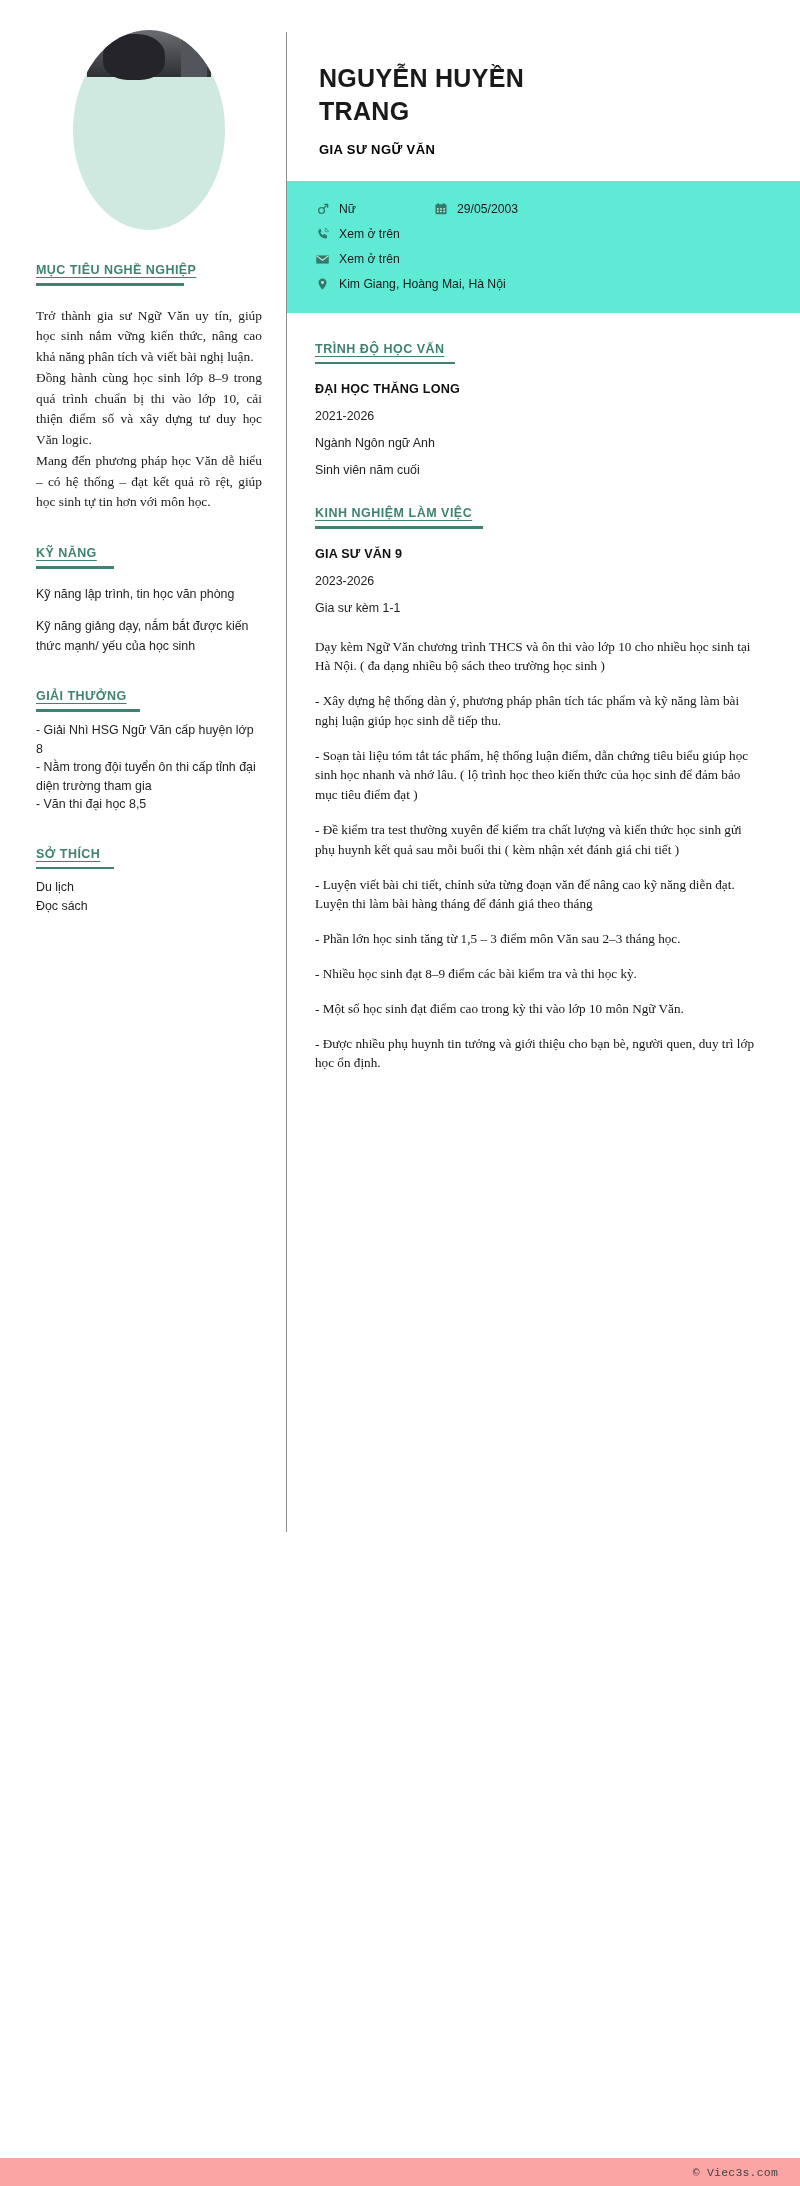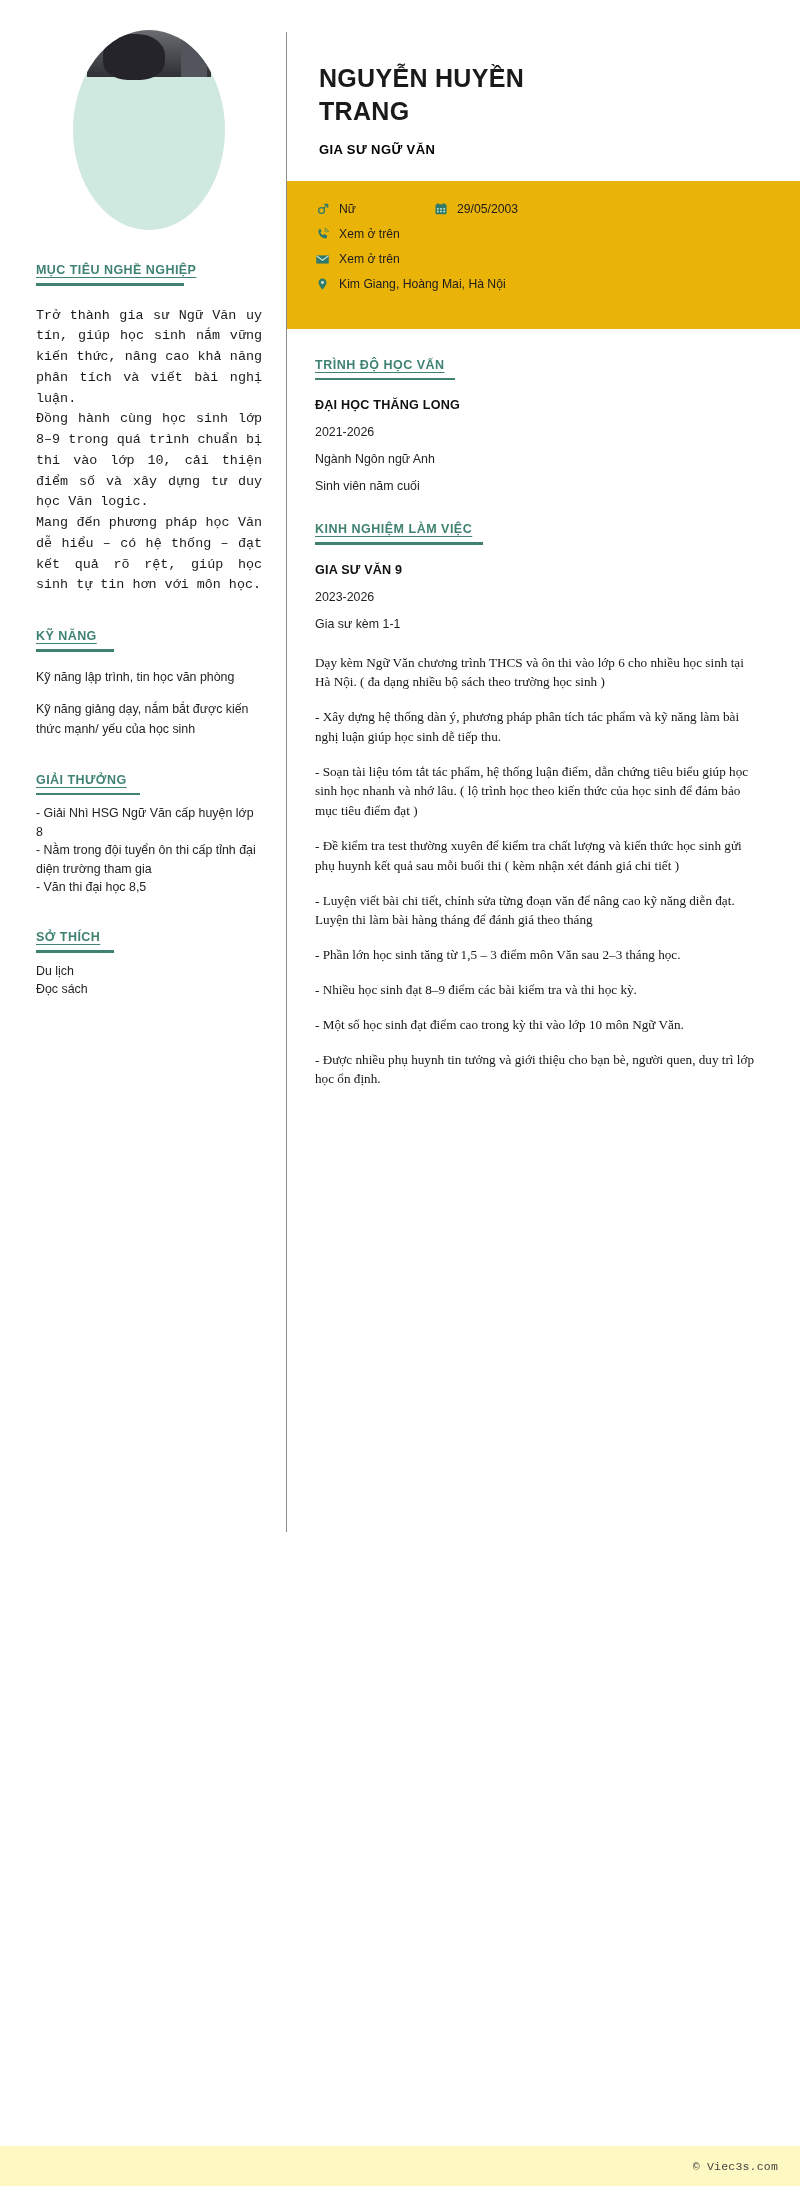--- a/index.html
+++ b/index.html
@@ -89,21 +89,21 @@
     width:112px;
     height:2.5px;
     background:#3f8272;
     margin-top:3px;
   }
   .sec-rule.w-long { width:148px; }
   .sec-rule.w-mid  { width:104px; }
   .sec-rule.w-short{ width:78px; }
 
   .serif-body {
-    font-family:Liberation Mono, monospace;
+    font-family:Liberation Serif, serif;
     font-size:13.4px;
     line-height:1.55;
     color:#1a1a1a;
     text-align:justify;
   }
   .serif-body p { }
   .serif-body p:first-child { margin-top:20px; }
 
   .sans-body {
     font-size:12.4px;
@@ -151,22 +151,22 @@
     margin-top:13px;
     font-size:13px;
     letter-spacing:.4px;
     color:#000000;
     text-transform:uppercase;
     font-weight:bold;
   }
 
   .contact-box {
     margin-top:24px;
-    background:#eab308;
-    padding:16px 20px 32px 28px;
+    background:#5eead4;
+    padding:16px 20px 16px 28px;
   }
   .c-row {
     display:flex;
     align-items:center;
     min-height:25px;
   }
   .c-cell {
     display:flex;
     align-items:center;
     gap:9px;
@@ -226,22 +226,22 @@
     color:#151515;
     margin-top:15px;
     text-align:left;
   }
   .exp-body p:first-child { margin-top:0; }
 
   
   .footer {
     position:absolute;
     left:0; right:0; bottom:0;
-    height:40px;
-    background:#fef9c3;
+    height:28px;
+    background:#fca5a5;
     display:flex;
     align-items:center;
     justify-content:flex-end;
     padding-right:22px;
   }
   .footer-txt {
     font-family:"Liberation Mono", monospace;
     font-size:11.5px;
     color:#444;
     letter-spacing:.2px;
@@ -390,21 +390,21 @@
       </div>
 
       <div class="r-sec">
         <div class="r-head">KINH NGHIỆM LÀM VIỆC</div>
         <div class="r-rule exp"></div>
         <div class="entry-title">GIA SƯ VĂN 9</div>
         <div class="entry-line">2023-2026</div>
         <div class="entry-line">Gia sư kèm 1-1</div>
 
         <div class="exp-body">
-          <p>Dạy kèm Ngữ Văn chương trình THCS và ôn thi vào lớp 6 cho nhiều học sinh tại Hà Nội. ( đa dạng nhiều bộ sách theo trường học sinh )</p>
+          <p>Dạy kèm Ngữ Văn chương trình THCS và ôn thi vào lớp 10 cho nhiều học sinh tại Hà Nội. ( đa dạng nhiều bộ sách theo trường học sinh )</p>
           <p>- Xây dựng hệ thống dàn ý, phương pháp phân tích tác phẩm và kỹ năng làm bài nghị luận giúp học sinh dễ tiếp thu.</p>
           <p>- Soạn tài liệu tóm tắt tác phẩm, hệ thống luận điểm, dẫn chứng tiêu biểu giúp học sinh học nhanh và nhớ lâu. ( lộ trình học theo kiến thức của học sinh để đảm bảo mục tiêu điểm đạt )</p>
           <p>- Đề kiểm tra test thường xuyên để kiểm tra chất lượng và kiến thức học sinh gửi phụ huynh kết quả sau mỗi buổi thi ( kèm nhận xét đánh giá chi tiết )</p>
           <p>- Luyện viết bài chi tiết, chỉnh sửa từng đoạn văn để nâng cao kỹ năng diễn đạt. Luyện thi làm bài hàng tháng để đánh giá theo tháng</p>
           <p>- Phần lớn học sinh tăng từ 1,5 – 3 điểm môn Văn sau 2–3 tháng học.</p>
           <p>- Nhiều học sinh đạt 8–9 điểm các bài kiểm tra và thi học kỳ.</p>
           <p>- Một số học sinh đạt điểm cao trong kỳ thi vào lớp 10 môn Ngữ Văn.</p>
           <p>- Được nhiều phụ huynh tin tưởng và giới thiệu cho bạn bè, người quen, duy trì lớp học ổn định.</p>
         </div>
       </div>

